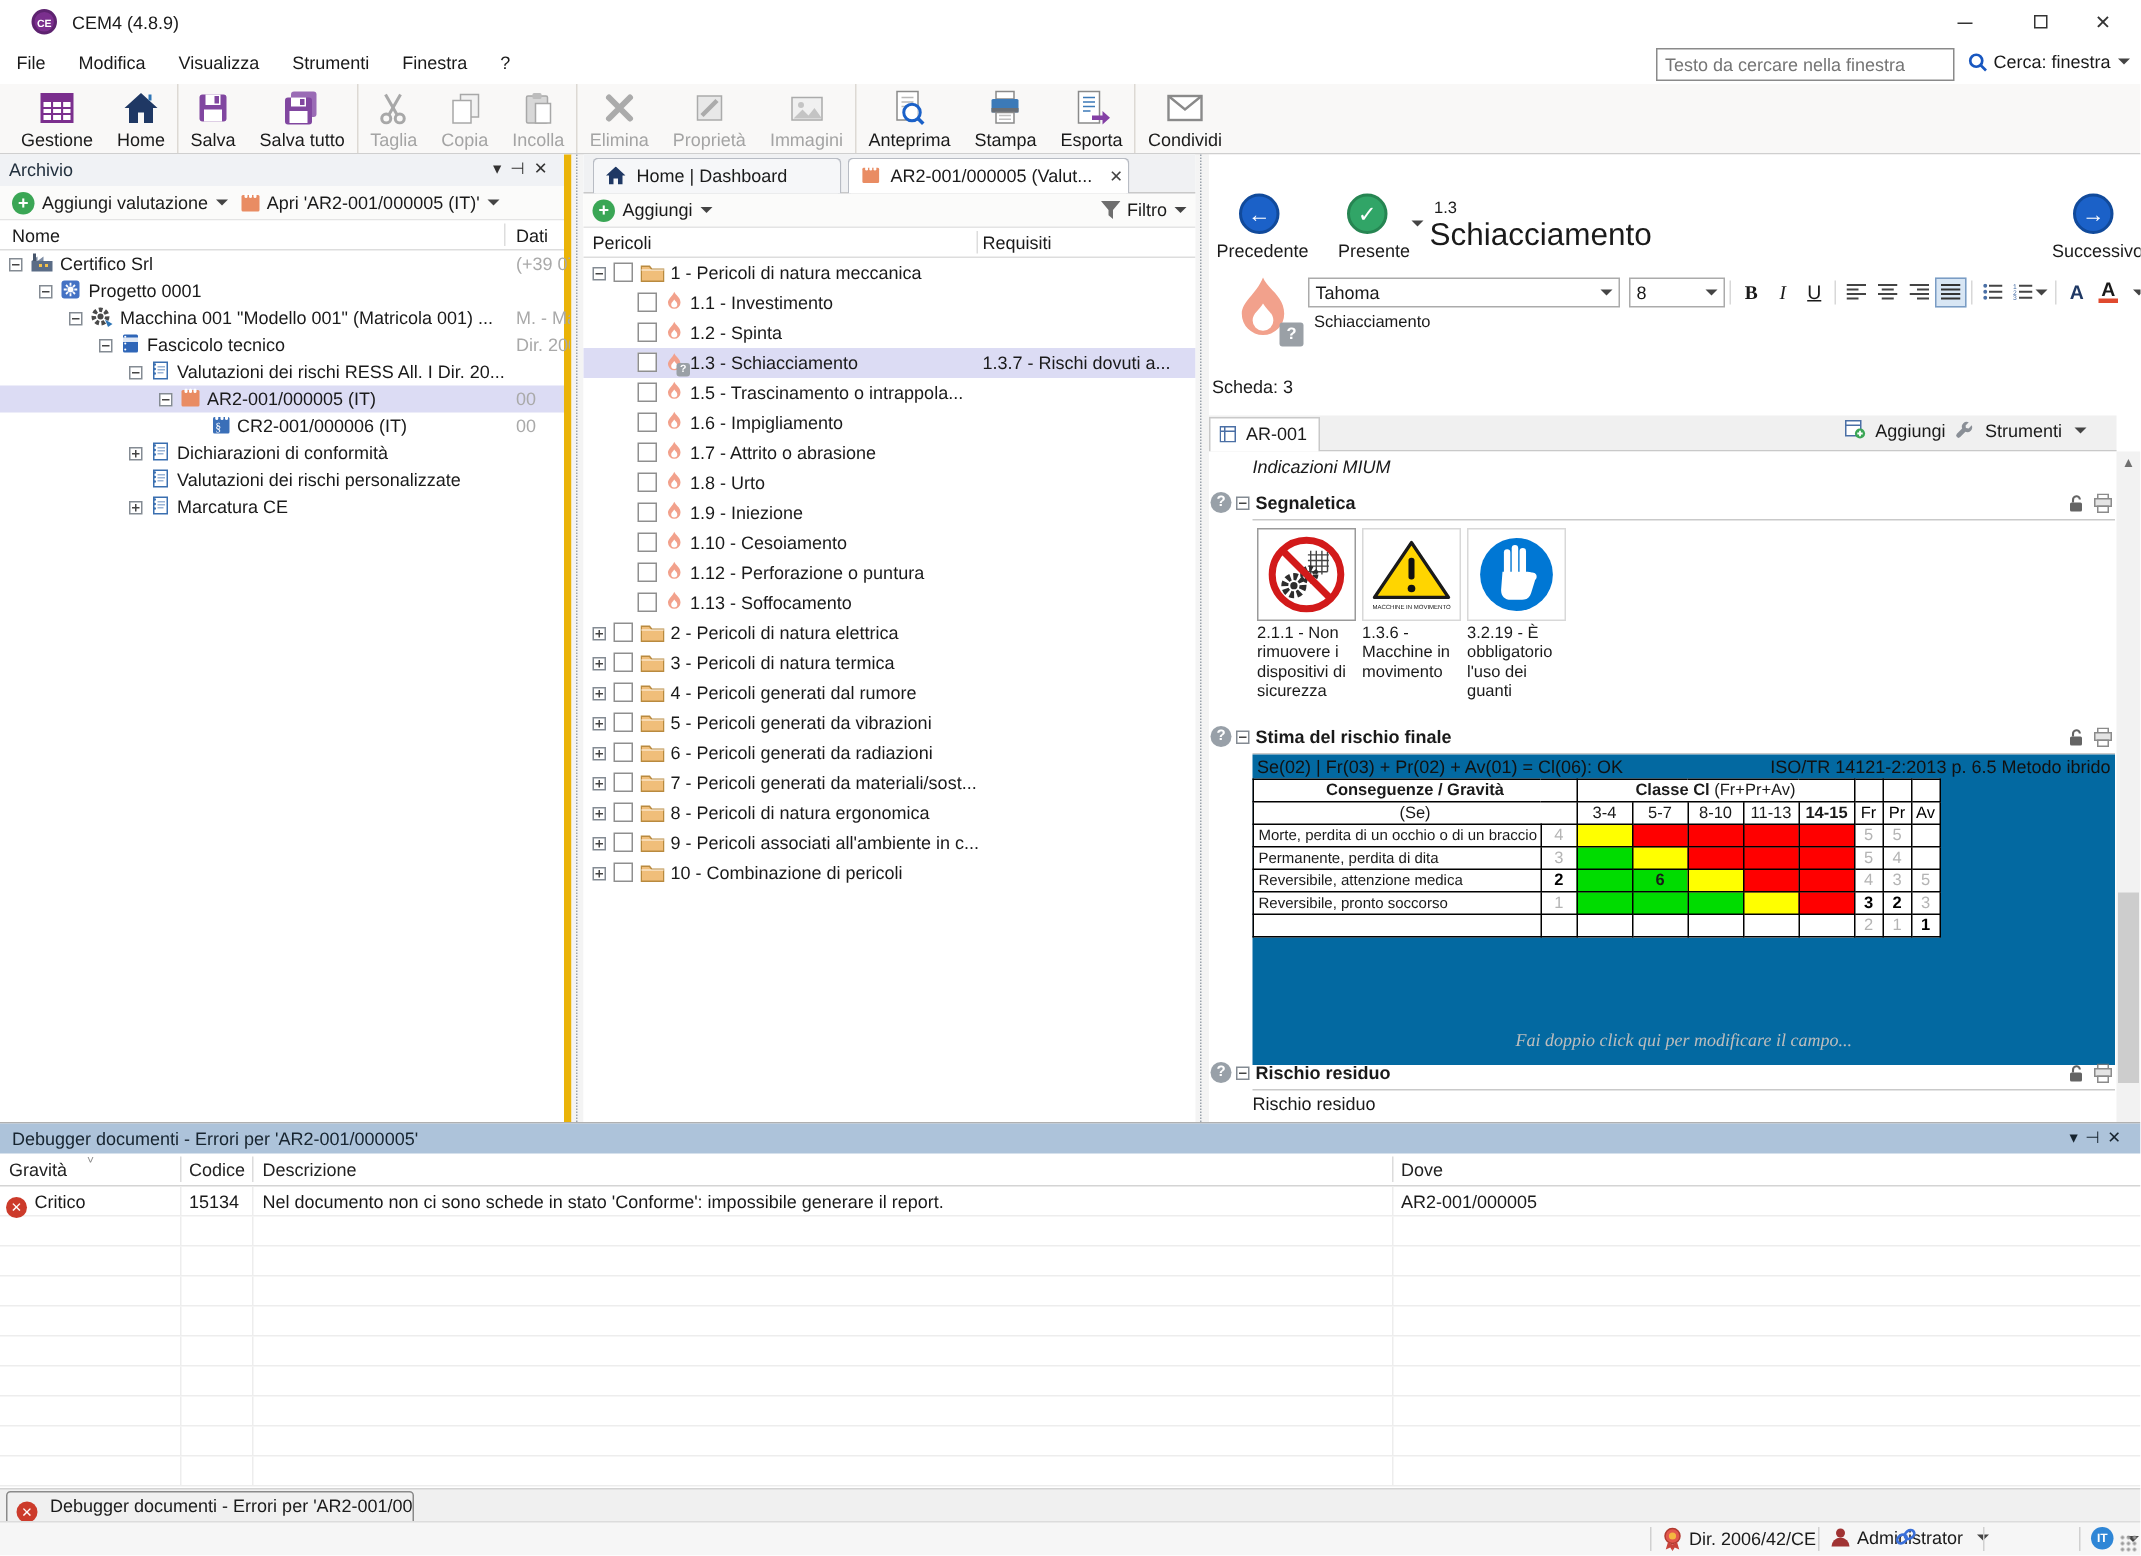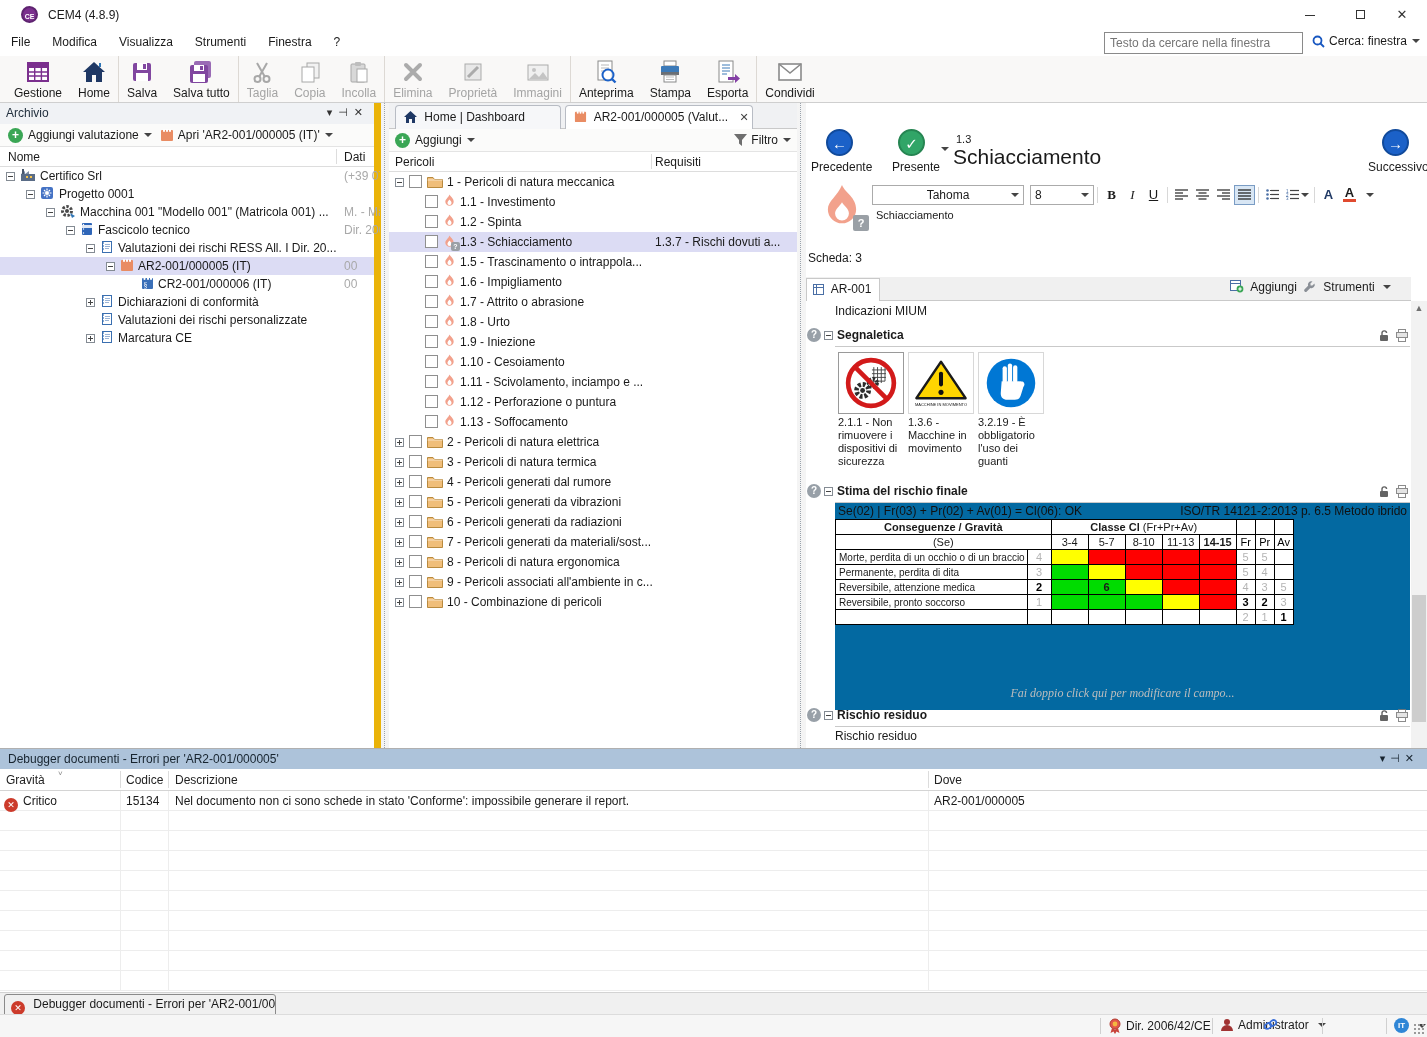--- a/index.html
+++ b/index.html
@@ -29,21 +29,21 @@
 .tbtn { display:flex; flex-direction:column; align-items:center; justify-content:flex-start; padding:3px 8px 1px 8px; min-width:44px; }
 .tbtn.grp { border-left:1px solid #ddd9d4; }
 .tbtn .ticon { height:26px; display:flex; align-items:center; }
 .tbtn .tlabel { font-size:12px; margin-top:1px; white-space:nowrap; }
 .tbtn.disabled .tlabel { color:#a4a4a4; }
 
 
 #main { position:absolute; left:0; top:103px; width:1427px; height:645px; }
 
 
-#left-panel { position:absolute; left:0; top:0; width:381px; height:645px; background:#fff; border-right:7px solid #eab308; }
+#left-panel { position:absolute; left:0; top:0; width:381px; height:645px; background:#fff; border-right:5px solid #eab308; }
 #arch-header { height:21px; background:#f0f2f5; padding:3px 6px; color:#22303e; position:relative; }
 .arch-hbtns { position:absolute; right:5px; top:3px; color:#333; font-size:11px; letter-spacing:6px; }
 #arch-toolbar { height:23px; border-bottom:1px solid #e4e4e4; display:flex; align-items:center; padding-left:8px; background:#fbfbfa; }
 .plus-circle { display:inline-block; width:15px; height:15px; border-radius:50%; background:#3aa655; color:#fff; font-weight:bold; font-size:12px; line-height:15px; text-align:center; margin-right:5px; }
 #arch-cols { height:20px; border-bottom:1px solid #ddd; position:relative; background:#fff; }
 #arch-cols .c1 { position:absolute; left:8px; top:3px; }
 #arch-cols .c2 { position:absolute; left:344px; top:3px; }
 #arch-cols .sep { position:absolute; left:336px; top:2px; bottom:2px; width:1px; background:#ddd; }
 .atree-row { position:relative; height:18px; line-height:18px; white-space:nowrap; }
 .atree-row.sel { background:#dcdcf4; }
@@ -97,21 +97,21 @@
 #card-tabstrip { position:absolute; left:0; top:174px; width:605px; height:24px; background:#f0f0f0; border-bottom:1px solid #c9c9c9; }
 .card-tab { position:absolute; left:0; top:1px; height:23px; background:#fff; border:1px solid #c9c9c9; border-bottom:none; padding:3px 8px 0 6px; font-size:12px; }
 #card-actions { position:absolute; right:20px; top:3px; display:flex; align-items:center; gap:6px; font-size:12px; }
 #rp-content { position:absolute; left:0; top:198px; width:605px; height:447px; background:#fff; overflow:hidden; }
 .sect-header { position:absolute; left:0; height:17px; }
 .sect-title { position:absolute; left:31px; top:0; font-weight:bold; font-size:12px; }
 .qmark { position:absolute; left:1px; top:0; width:14px; height:14px; border-radius:50%; background:#98A0A8; color:#fff; font-size:10px; font-weight:bold; text-align:center; line-height:14px; }
 .coll { position:absolute; left:18px; top:3px; }
 .sect-icons { position:absolute; right:2px; top:1px; display:flex; gap:5px; }
 .sect-rule { position:absolute; left:29px; width:575px; height:1px; background:#c9c9c9; }
-#mium-label { position:absolute; left:29px; top:3px; font-size:12px; }
+#mium-label { position:absolute; left:29px; top:3px; font-size:12px;font-style:italic; }
 .sign-card { position:absolute; width:70px; }
 .sign-img { width:66px; height:62px; background:#fff; display:flex; flex-direction:column; align-items:center; justify-content:center; }
 .sign-caption { font-size:11px; line-height:13px; margin-top:2px; }
 .warn-text { font-size:4px; letter-spacing:0; color:#111; text-align:center; margin-top:1px; }
 #lavender { position:absolute; left:29px; top:202px; width:575px; height:207px; background:#0369a1; }
 #formula-row { position:absolute; left:3px; right:3px; top:1px; font-size:12px; color:#111; }
 #formula-left { float:left; }
 #formula-right { float:right; }
 #matrix-wrap { position:absolute; left:0px; top:16px; }
 .matrix-table { border-collapse:collapse; background:#fff; font-size:11px; }
@@ -505,24 +505,20 @@
               <path d="M7 .5C8 3 11.5 4.4 11.5 8.2a4.5 4.5 0 0 1-9 0C2.5 5.6 5.6 4 7 .5z" fill="#F2A18C"></path>
               <path d="M7 6c.7 1.3 2.2 2 2.2 3.6a2.2 2.2 0 0 1-4.4 0C4.8 8.1 6.3 7.3 7 6z" fill="#fff"></path>
             </svg></span><span>1.9 - Iniezione</span></div>
         <div class="ptree-row " style="padding-left:22px"><span class="exp none"></span><span class="chk"></span><span class="titem-icon"><svg width="13" height="14" viewBox="0 0 14 15">
               <path d="M7 .5C8 3 11.5 4.4 11.5 8.2a4.5 4.5 0 0 1-9 0C2.5 5.6 5.6 4 7 .5z" fill="#F2A18C"></path>
               <path d="M7 6c.7 1.3 2.2 2 2.2 3.6a2.2 2.2 0 0 1-4.4 0C4.8 8.1 6.3 7.3 7 6z" fill="#fff"></path>
             </svg></span><span>1.10 - Cesoiamento</span></div>
         <div class="ptree-row " style="padding-left:22px"><span class="exp none"></span><span class="chk"></span><span class="titem-icon"><svg width="13" height="14" viewBox="0 0 14 15">
               <path d="M7 .5C8 3 11.5 4.4 11.5 8.2a4.5 4.5 0 0 1-9 0C2.5 5.6 5.6 4 7 .5z" fill="#F2A18C"></path>
               <path d="M7 6c.7 1.3 2.2 2 2.2 3.6a2.2 2.2 0 0 1-4.4 0C4.8 8.1 6.3 7.3 7 6z" fill="#fff"></path>
-            </svg></span><span>1.11 - Scivolamento, inciampo e ...</span></div>
-        <div class="ptree-row " style="padding-left:22px"><span class="exp none"></span><span class="chk"></span><span class="titem-icon"><svg width="13" height="14" viewBox="0 0 14 15">
-              <path d="M7 .5C8 3 11.5 4.4 11.5 8.2a4.5 4.5 0 0 1-9 0C2.5 5.6 5.6 4 7 .5z" fill="#F2A18C"></path>
-              <path d="M7 6c.7 1.3 2.2 2 2.2 3.6a2.2 2.2 0 0 1-4.4 0C4.8 8.1 6.3 7.3 7 6z" fill="#fff"></path>
             </svg></span><span>1.12 - Perforazione o puntura</span></div>
         <div class="ptree-row " style="padding-left:22px"><span class="exp none"></span><span class="chk"></span><span class="titem-icon"><svg width="13" height="14" viewBox="0 0 14 15">
               <path d="M7 .5C8 3 11.5 4.4 11.5 8.2a4.5 4.5 0 0 1-9 0C2.5 5.6 5.6 4 7 .5z" fill="#F2A18C"></path>
               <path d="M7 6c.7 1.3 2.2 2 2.2 3.6a2.2 2.2 0 0 1-4.4 0C4.8 8.1 6.3 7.3 7 6z" fill="#fff"></path>
             </svg></span><span>1.13 - Soffocamento</span></div>
         <div class="ptree-row " style="padding-left:6px"><span class="exp plus"></span><span class="chk"></span><span class="titem-icon"><svg width="16" height="13" viewBox="0 0 16 13">
               <path d="M.5 2.5h5.5l1.5 2h8v8H.5z" fill="#F0BE7A" stroke="#B98A3E"></path>
               <path d="M.5 5h15" stroke="#fff" opacity=".6"></path>
             </svg></span><span>2 - Pericoli di natura elettrica</span></div>
         <div class="ptree-row " style="padding-left:6px"><span class="exp plus"></span><span class="chk"></span><span class="titem-icon"><svg width="16" height="13" viewBox="0 0 16 13">
@@ -577,21 +573,21 @@
 
     <div class="flame-wrap" style="position:absolute;left:14px;top:80px;">
       <svg width="44" height="48" viewBox="0 0 14 15">
           <path d="M7 .5C8 3 11.5 4.4 11.5 8.2a4.5 4.5 0 0 1-9 0C2.5 5.6 5.6 4 7 .5z" fill="#F2A18C"></path>
           <path d="M7 6c.7 1.3 2.2 2 2.2 3.6a2.2 2.2 0 0 1-4.4 0C4.8 8.1 6.3 7.3 7 6z" fill="#fff"></path>
         </svg>
       <span class="qbadge" style="width:16px;height:16px;font-size:11px;line-height:16px;right:-5px;bottom:0;">?</span>
     </div>
 
     <div id="fmtbar">
-      <div class="combo" style="width:152px;justify-content:center;">
+      <div class="combo" style="width:208px;">
           <span>Tahoma</span>
           <span class="dd-arrow"></span>
         </div>
       <span style="width:6px"></span>
       <div class="combo" style="width:64px;">
           <span>8</span>
           <span class="dd-arrow"></span>
         </div>
       <span class="fsep"></span>
       <div class="fbtn" style="font-family:'Liberation Serif',serif;font-weight:bold;">B</div>

